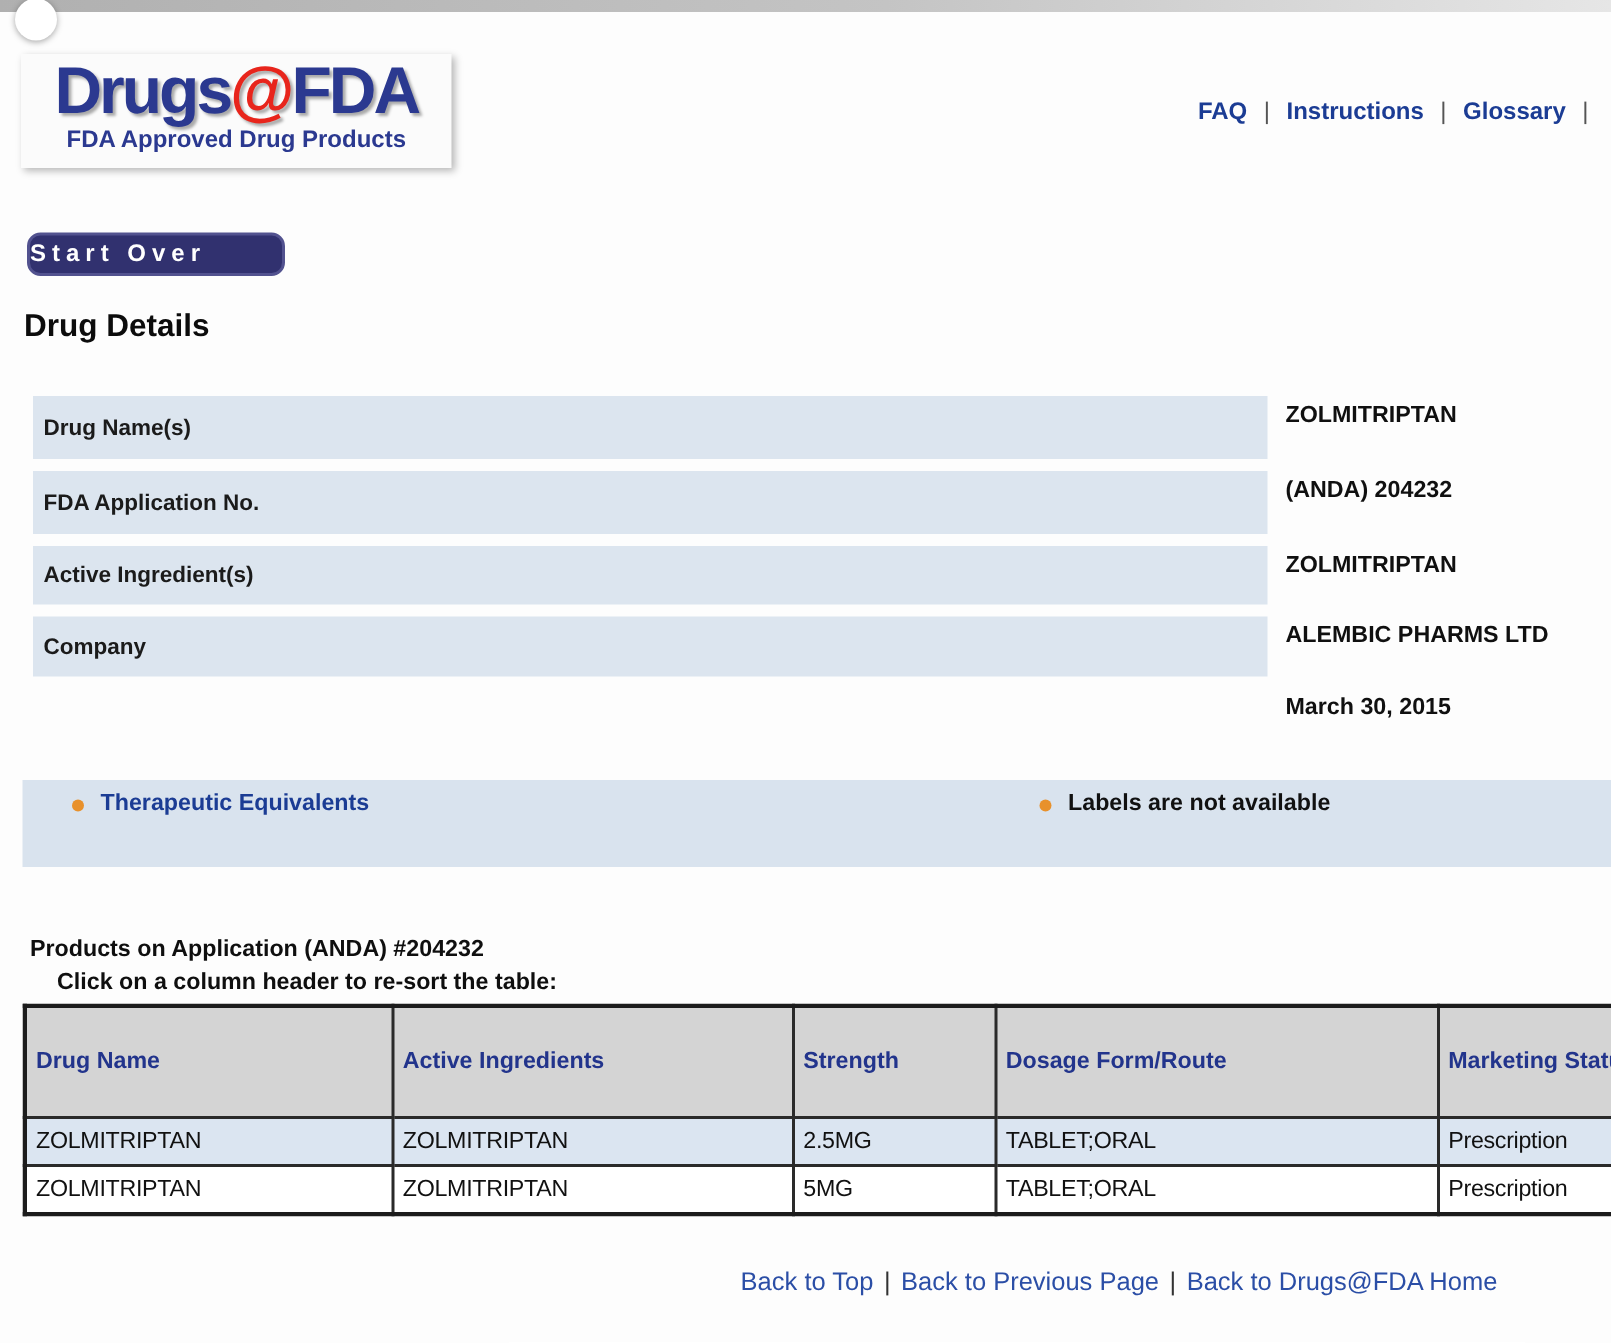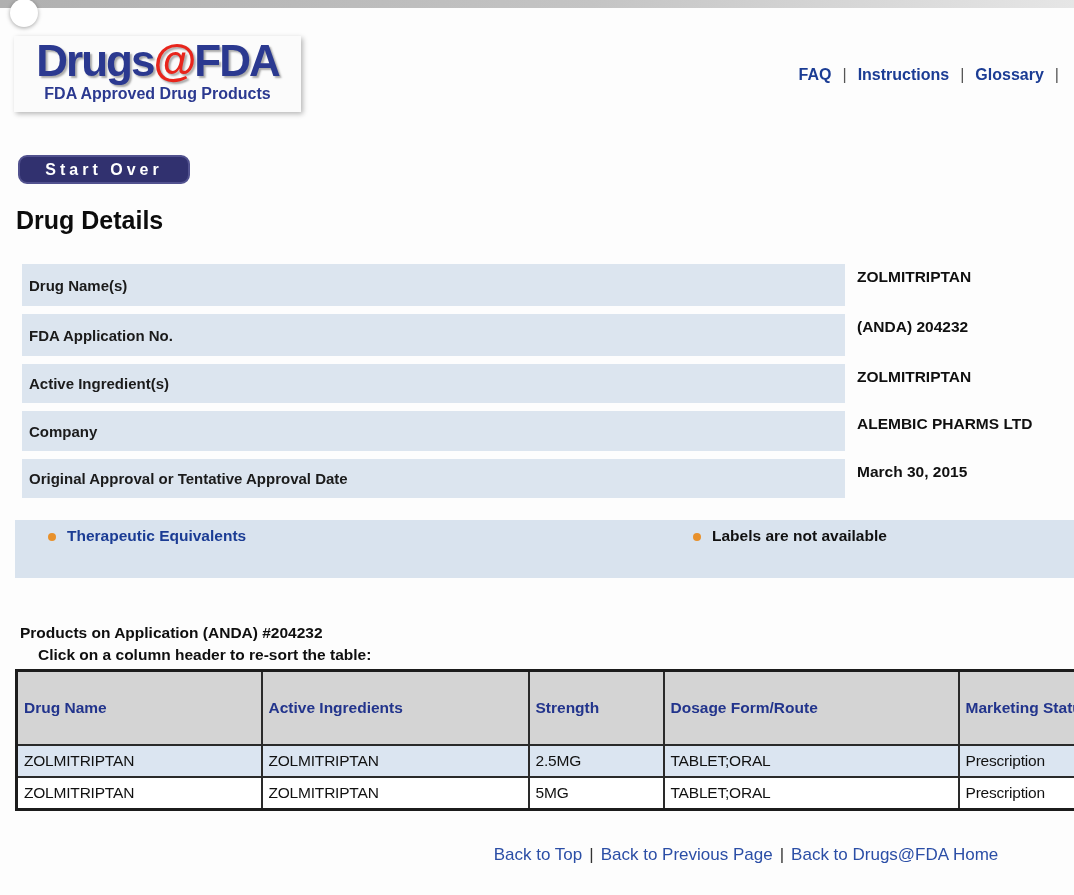--- a/index.html
+++ b/index.html
@@ -21,24 +21,24 @@
   .logo-sub { font-size:16px; font-weight:bold; color:#2b3990; letter-spacing:0px; margin-top:1px; }
 
   
   .nav { position:absolute; top:66px; right:4px; font-size:16px; white-space:nowrap; }
   .nav-link { color:#1b3c94; font-weight:bold; cursor:pointer; }
   .nav-sep { color:#555; font-weight:normal; margin:0 11px; }
 
   
   .start-over { position:absolute; left:18px; top:155px; width:172px; height:29px;
     background:#31316f; color:#ffffff; font-family:"Liberation Sans",sans-serif;
-    font-weight:bold; font-size:16px; letter-spacing:4px; text-align:center;
+    font-weight:bold; font-size:16px; letter-spacing:4px; 
     border:2px solid #52528f; border-radius:9px; line-height:25px; box-sizing:border-box; cursor:pointer; }
 
-  .title { position:absolute; left:16px; top:206px; font-size:25px; font-weight:bold; color:#0c0c0c; }
+  .title { position:absolute; left:16px; top:206px; font-size:21px; font-weight:bold; color:#0c0c0c; }
 
   
   .details { position:absolute; left:22px; top:264px; width:1050px; }
   .drow { position:relative; margin-bottom:8px; }
   .dlabel { background:#dce5ef; width:823px; box-sizing:border-box; padding-left:7px;
     font-size:15px; font-weight:bold; color:#1b1b1b; display:flex; align-items:center; }
   .h29 { height:42px; } .h39 { height:39px; } .h40 { height:40px; }
   .dvalue { position:absolute; left:835px; top:4px; font-size:15.5px; font-weight:bold;
     color:#101010; white-space:nowrap; }
 
@@ -101,21 +101,20 @@
     </div>
     <div class="drow">
       <div class="dlabel h39">Active Ingredient(s)</div>
       <div class="dvalue">ZOLMITRIPTAN</div>
     </div>
     <div class="drow">
       <div class="dlabel h40">Company</div>
       <div class="dvalue">ALEMBIC PHARMS LTD</div>
     </div>
     <div class="drow">
-      <div class="dlabel h39">Original Approval or Tentative Approval Date</div>
       <div class="dvalue">March 30, 2015</div>
     </div>
   </div>
 
   <div class="quick">
     <div class="q-item" style="left:33px; top:7px;">
       <span class="bullet"></span>
       <span class="q-link">Therapeutic Equivalents</span>
     </div>
     <div class="q-item" style="left:678px; top:7px;">

